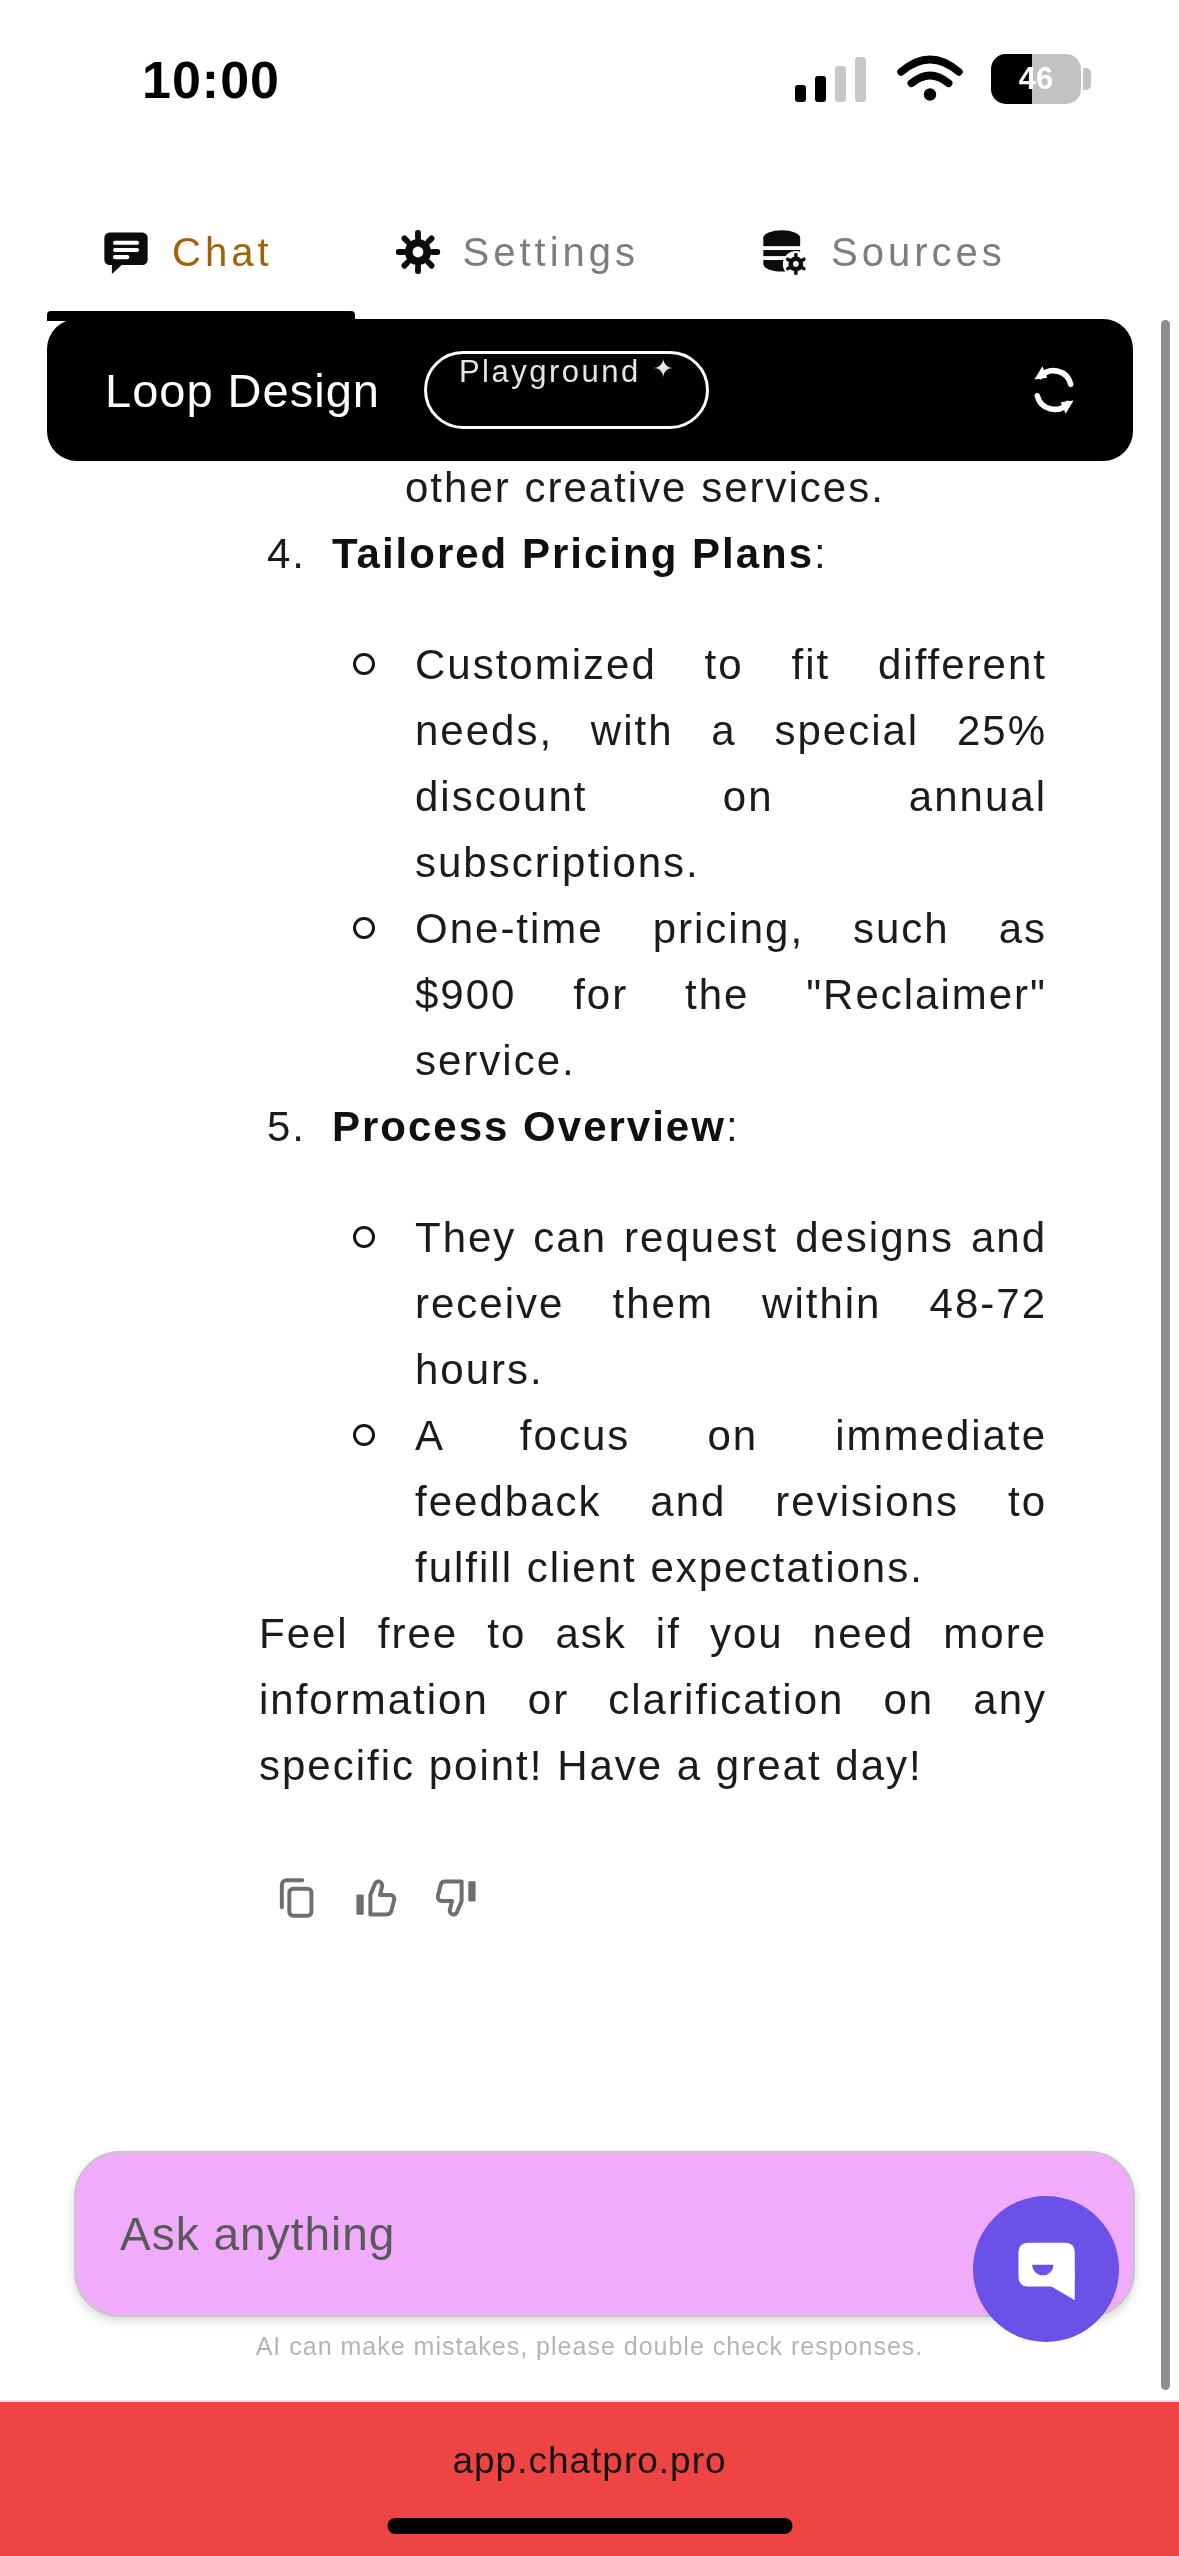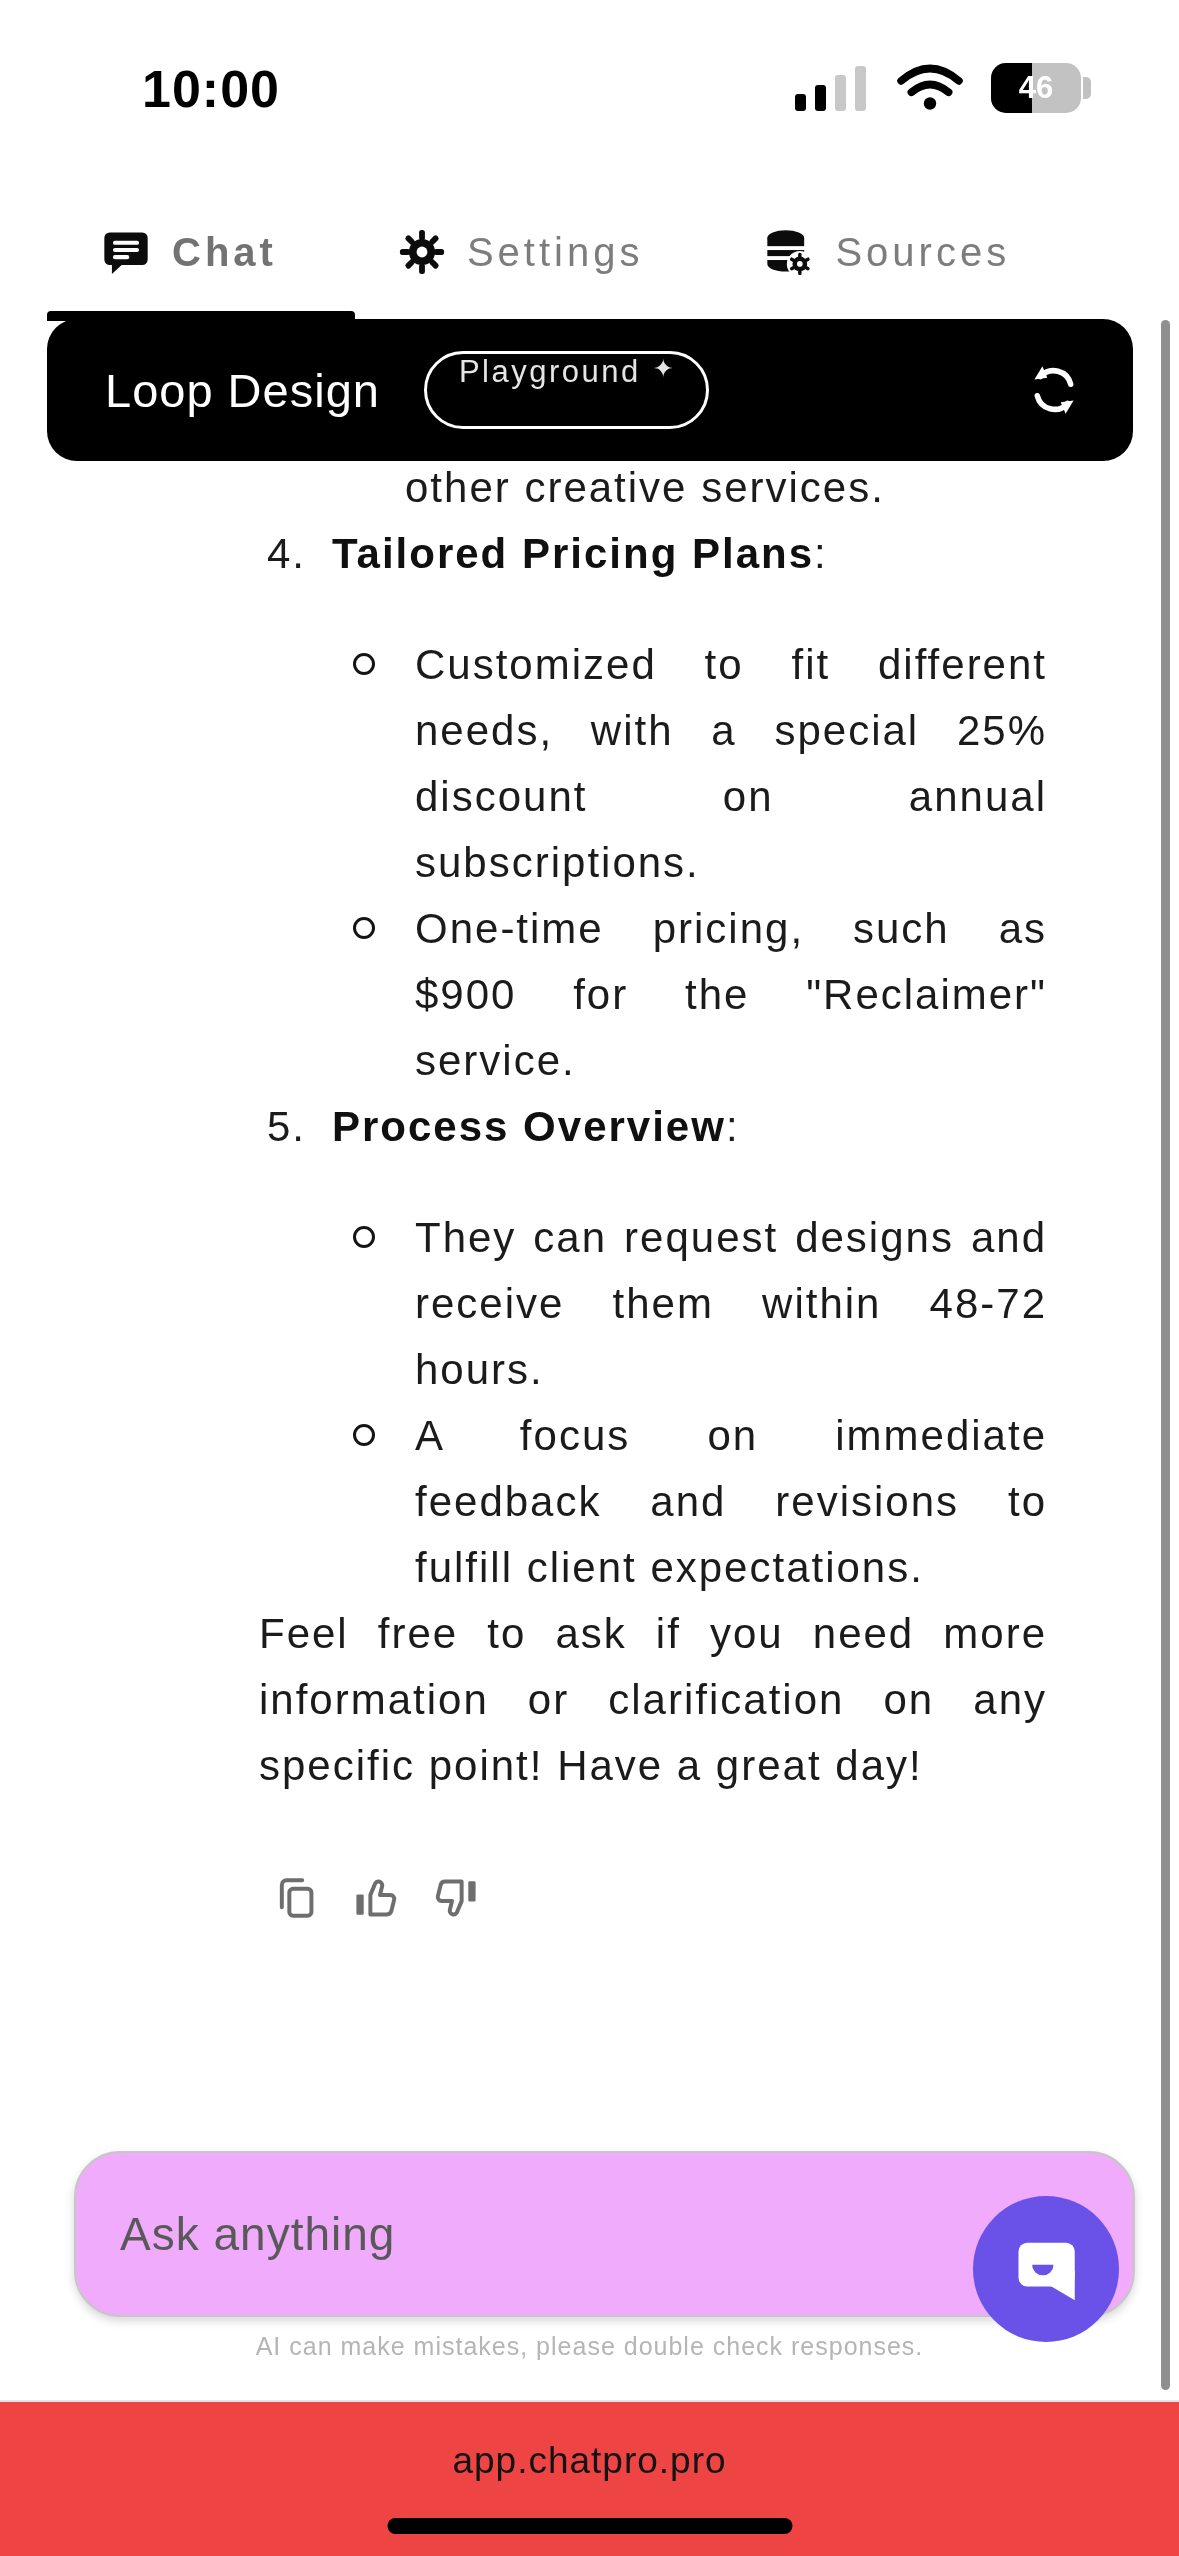--- a/index.html
+++ b/index.html
@@ -6,34 +6,34 @@
     --accent:#6A52E8;
     --tab-gray:#7D7D7D;
     --icon-gray:#6E6E6E;
     --scrollbar:#8F8F8F;
   }
   *{margin:0;padding:0;box-sizing:border-box;}
   body{background:#fff;font-family:"Liberation Sans",sans-serif;}
   .screen{position:relative;width:1179px;height:2556px;background:#fff;overflow:hidden;}
 
   
-  .status-bar{position:absolute;top:45px;left:0;right:0;height:90px;display:flex;align-items:center;}
+  .status-bar{position:absolute;top:36px;left:0;right:0;height:90px;display:flex;align-items:center;}
   .status-time{position:absolute;left:142px;top:14px;font-size:52px;font-weight:700;color:#000;letter-spacing:1px;}
   .status-icons{position:absolute;right:88px;top:18px;display:flex;align-items:flex-start;gap:28px;}
   .battery{display:flex;align-items:center;}
   .battery-body{position:relative;width:90px;height:50px;border-radius:15px;background:#C2C2C2;overflow:hidden;}
   .battery-fill{position:absolute;left:0;top:0;bottom:0;width:46%;background:#000;}
   .battery-text{position:absolute;inset:0;display:flex;align-items:center;justify-content:center;color:#fff;font-size:31px;font-weight:700;}
   .battery-nub{width:8px;height:22px;background:#C2C2C2;border-radius:0 5px 5px 0;margin-left:2px;}
 
   
   .tab-bar{position:absolute;top:212px;left:100px;right:0;height:80px;display:flex;align-items:center;}
   .tab{display:flex;align-items:center;gap:20px;cursor:pointer;}
   .tab-label{font-size:40px;letter-spacing:4px;color:var(--tab-gray);font-weight:500;}
-  .tab-active .tab-label{color:#737373;font-weight:700;}
+  .tab-active .tab-label{color:#a16207;font-weight:400;}
   .tab+.tab{margin-left:120px;}
   .tab-indicator{position:absolute;left:47px;top:311px;width:308px;height:10px;background:#000;border-radius:4px 4px 0 0;z-index:3;}
 
   
   .appbar{position:absolute;left:47px;top:319px;width:1086px;height:142px;background:#000;border-radius:30px;display:flex;align-items:center;padding:0 50px 0 58px;z-index:2;}
   .appbar-title{color:#fff;font-size:47px;font-weight:500;letter-spacing:1px;white-space:nowrap;}
   .pill{margin-left:44px;display:flex;align-items:flex-start;gap:12px;height:78px;padding:0 32px;border:3px solid #fff;border-radius:44px;background:transparent;color:#e5e5e5;cursor:pointer;}
   .pill-label{font-size:31px;letter-spacing:2.5px;font-weight:500;}
   .pill-sparkle{font-size:25px;}
   .refresh-btn{margin-left:auto;background:transparent;border:none;cursor:pointer;display:flex;}

